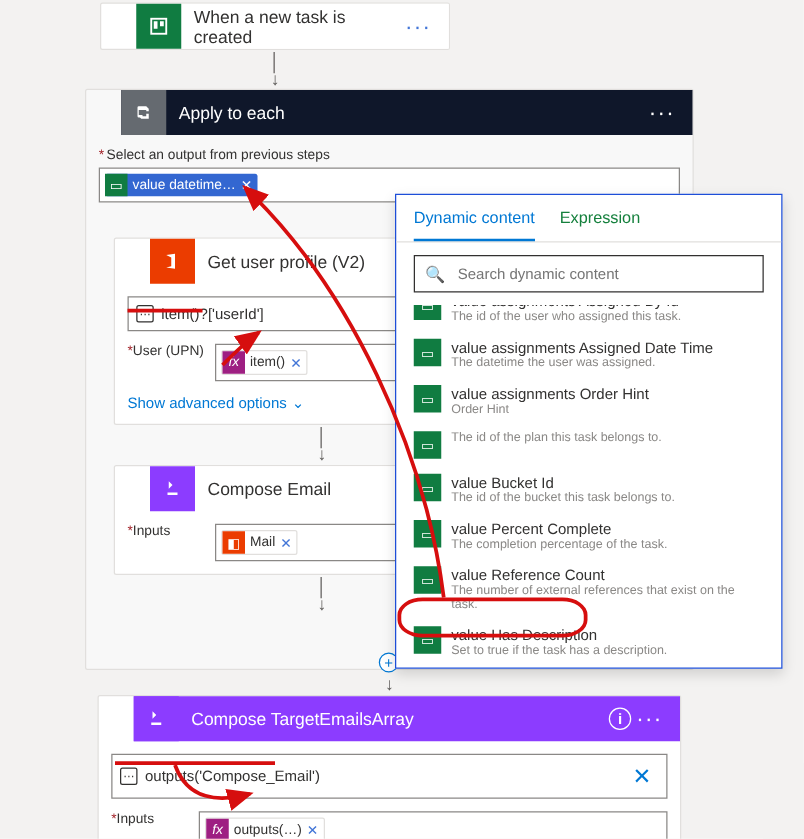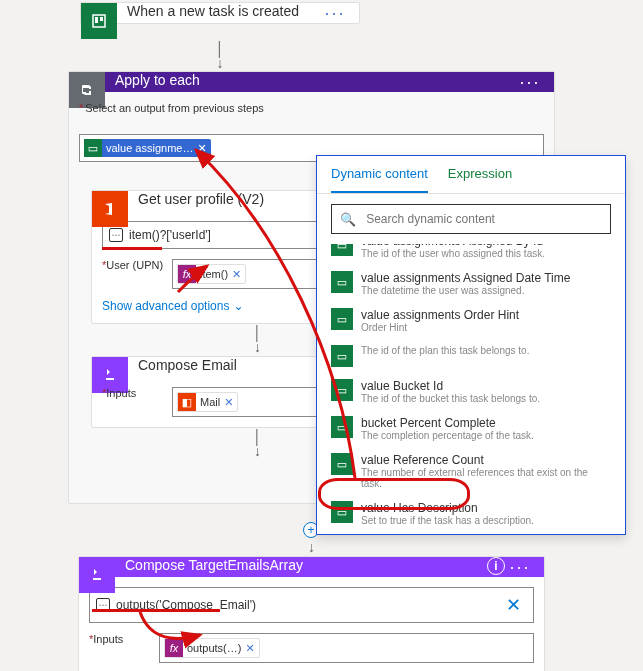--- a/index.html
+++ b/index.html
@@ -14,22 +14,24 @@
     height: 671px;
     overflow: hidden;
   }
   .card {
     background: #fff;
     border: 1px solid #e1dfdd;
     border-radius: 2px;
   }
   .header {
     display: flex;
+    align-items: center;
     padding: 0 10px 0 0;
-    height: 20px;
+    height: 36px;
+    margin-left: 28px;
   }
   .header .icon-box {
     width: 36px;
     height: 36px;
     display: flex;
     align-items: center;
     justify-content: center;
     margin-right: 10px;
     flex-shrink: 0;
   }
@@ -42,21 +44,21 @@
   .ellipsis {
     color: #4275d7;
     font-size: 18px;
     letter-spacing: 1px;
     cursor: pointer;
     padding: 0 4px;
   }
   .header-dark .ellipsis { color: #fff; }
   .hdr-planner { background:#fff; }
   .hdr-planner .icon-box { background:#107c41; }
-  .hdr-each { background:#4c1d95; }
+  .hdr-each { background:#0f172a; }
   .hdr-each .icon-box { background:#656a70; }
   .hdr-office { background:#fff; }
   .hdr-office .icon-box { background:#eb3c00; }
   .hdr-compose { background:#fff; }
   .hdr-compose .icon-box { background:#8c3cff; }
   .hdr-compose-target { background:#8c3cff; }
   .hdr-compose-target .icon-box { background:#8c3cff; }
   .arrow-down {
     text-align: center;
     color: #605e5c;
@@ -69,21 +71,21 @@
     border: 1px solid #0078d4;
     border-radius: 50%;
     background:#fff;
     color:#0078d4;
     font-size: 12px;
     line-height: 14px;
     text-align:center;
     margin: 0 auto;
   }
   .body { padding: 10px; }
-  .req-label { font-size: 11px; color:#323130; margin-bottom:20px; }
+  .req-label { font-size: 11px; color:#323130; margin-bottom:4px; }
   .req-label .star { color:#a4262c; margin-right:2px; }
   .pill-row {
     border: 1px solid #8a8886;
     padding: 4px;
     display:flex;
     align-items:center;
     background:#fff;
   }
   .token {
     display:inline-flex;
@@ -268,21 +270,21 @@
     </div>
     <div class="title">Apply to each</div>
     <div class="ellipsis">···</div>
   </div>
 
   <div class="body">
     <div class="req-label"><span class="star">*</span><span>Select an output from previous steps</span></div>
     <div class="pill-row">
       <span class="token tk-green-sel">
         <span class="tk-icon">▭</span>
-        <span>value assignme…</span>
+        <span>value datetime…</span>
         <span class="tk-x">✕</span>
       </span>
     </div>
 
     <div class="card" style="margin:28px 120px 0 12px;">
       <div class="header hdr-office">
         <div class="icon-box">
           <svg class="glyph" viewBox="0 0 16 16">
               <path d="M3 3l7-1v12l-7-1 4-1V5L3 3z" fill="#fff"></path>
             </svg>
@@ -420,21 +422,21 @@
       <div class="dc-item">
         <div class="dc-icon">▭</div>
         <div class="dc-txt">
           <div class="dc-title">value Bucket Id</div>
           <div class="dc-desc">The id of the bucket this task belongs to.</div>
         </div>
       </div>
       <div class="dc-item">
         <div class="dc-icon">▭</div>
         <div class="dc-txt">
-          <div class="dc-title">bucket Percent Complete</div>
+          <div class="dc-title">value Percent Complete</div>
           <div class="dc-desc">The completion percentage of the task.</div>
         </div>
       </div>
       <div class="dc-item">
         <div class="dc-icon">▭</div>
         <div class="dc-txt">
           <div class="dc-title">value Reference Count</div>
           <div class="dc-desc">The number of external references that exist on the task.</div>
         </div>
       </div>

